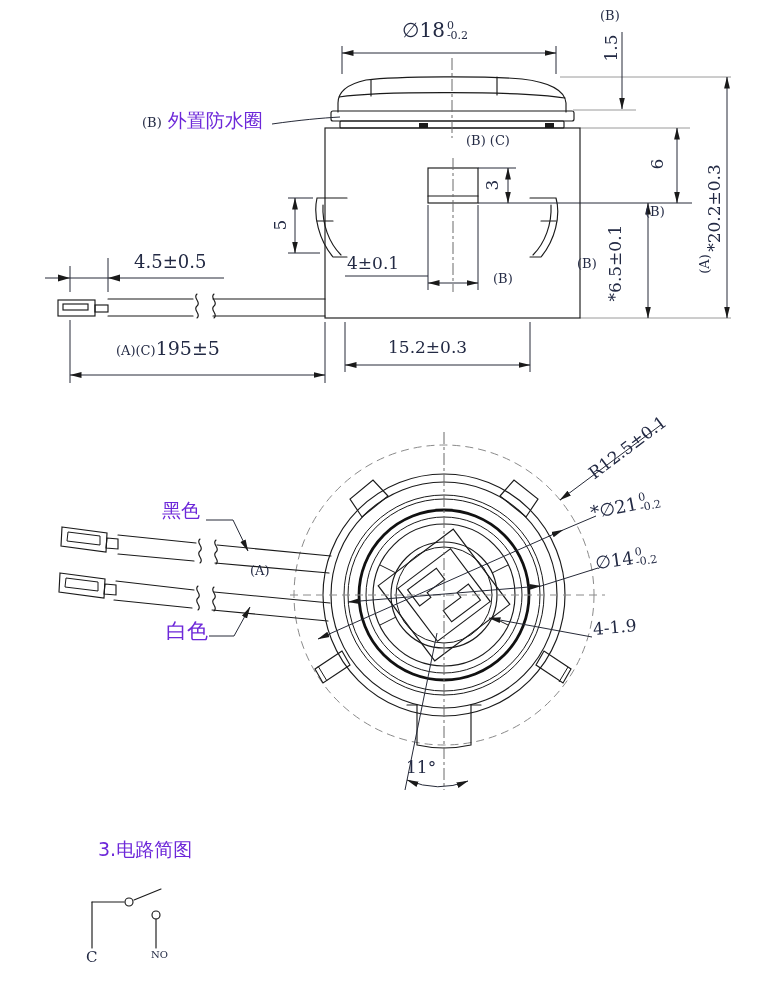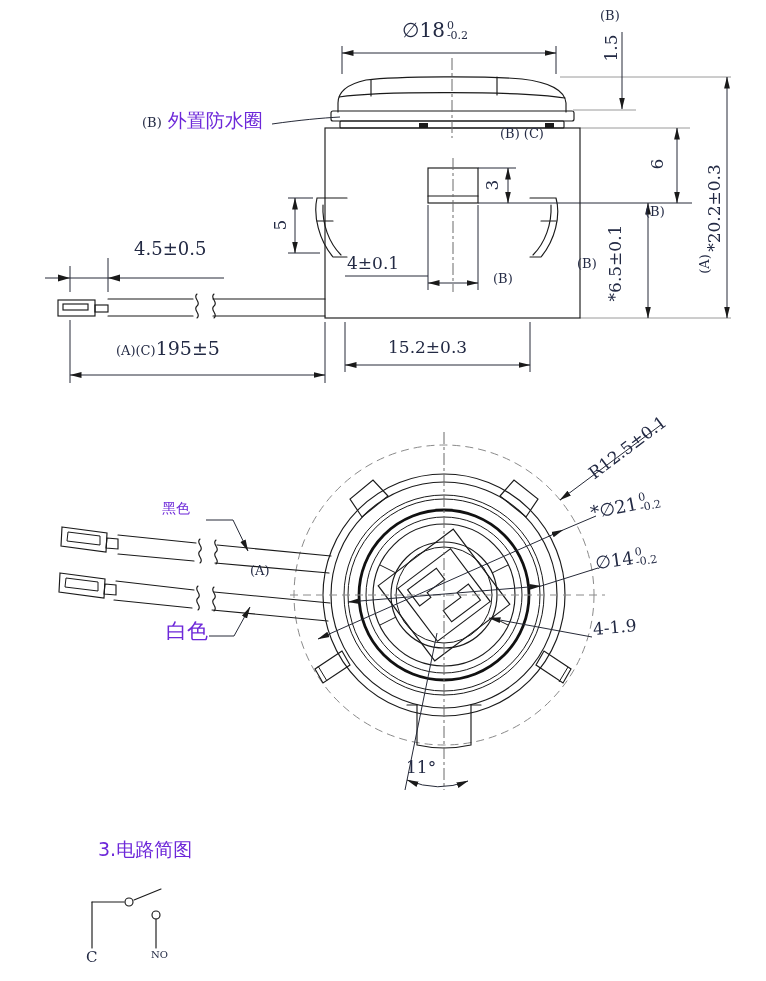--- a/index.html
+++ b/index.html
@@ -220,32 +220,32 @@
   </span>
 </div>
 <div class="lbl small" style="left:600px;top:9px;">(B)</div>
 <div class="lbl rot" style="left:612px;top:48px;font-size:17px;">1.5</div>
 
 <div class="lbl" style="left:142px;top:111px;font-size:19px;">
   <span class="small">(B)</span>
   <span class="cjk">外置防水圈</span>
 </div>
 
-<div class="lbl small" style="left:466px;top:127px;margin-left:34px;">(B) (C)</div>
+<div class="lbl small" style="left:466px;top:134px;">(B) (C)</div>
 <div class="lbl rot" style="left:493px;top:185px;font-size:17px;">3</div>
 <div class="lbl rot" style="left:658px;top:164px;font-size:17px;">6</div>
 <div class="lbl small" style="left:645px;top:205px;">(B)</div>
 <div class="lbl rot" style="left:715px;top:208px;font-size:17px;">*20.2±0.3</div>
 <div class="lbl rot small" style="left:705px;top:264px;">(A)</div>
 <div class="lbl rot" style="left:281px;top:225px;font-size:17px;">5</div>
 <div class="lbl" style="left:347px;top:255px;font-size:17px;">4±0.1</div>
 <div class="lbl small" style="left:493px;top:272px;">(B)</div>
 <div class="lbl small" style="left:577px;top:257px;">(B)</div>
 <div class="lbl rot" style="left:616px;top:263px;font-size:17px;">*6.5±0.1</div>
-<div class="lbl" style="left:134px;top:240px;font-size:18px;">4.5±0.5</div>
+<div class="lbl" style="left:134px;top:253px;font-size:18px;">4.5±0.5</div>
 <div class="lbl" style="left:116px;top:339px;font-size:19px;">
   <span class="small">(A)(C)</span><span>195±5</span>
 </div>
 <div class="lbl" style="left:388px;top:339px;font-size:17px;">15.2±0.3</div>
 
 <div class="lbl ctr" style="left:628px;top:448px;font-size:17px;transform:translate(-50%,-50%) rotate(-37deg);">R12.5±0.1</div>
 
 <div class="lbl dimrow" style="left:590px;top:496px;font-size:18px;transform:rotate(-11deg);">
   <span>*∅21</span>
   <span class="tolstack">
@@ -257,21 +257,21 @@
 <div class="lbl dimrow" style="left:595px;top:549px;font-size:18px;transform:rotate(-8deg);">
   <span>∅14</span>
   <span class="tolstack">
     <span>0</span>
     <span>-0.2</span>
   </span>
 </div>
 
 <div class="lbl" style="left:593px;top:619px;font-size:17px;transform:rotate(-5deg);">4-1.9</div>
 <div class="lbl" style="left:406px;top:759px;font-size:17px;">11°</div>
-<div class="lbl cjk" style="left:162px;top:501px;font-size:14px;">黑色</div>
+<div class="lbl cjk" style="left:162px;top:501px;font-size:19px;">黑色</div>
 <div class="lbl cjk" style="left:166px;top:620px;font-size:21px;text-align:center;">白色</div>
 <div class="lbl small" style="left:250px;top:564px;">(A)</div>
 
 <div class="lbl cjk" style="left:62px;top:840px;font-size:19px;margin-left:36px;">3.电路简图</div>
 <div class="lbl" style="left:86px;top:950px;font-size:15px;">C</div>
 <div class="lbl" style="left:151px;top:950px;font-size:10px;">NO</div>
 
 </div>
 
 </body></html>

